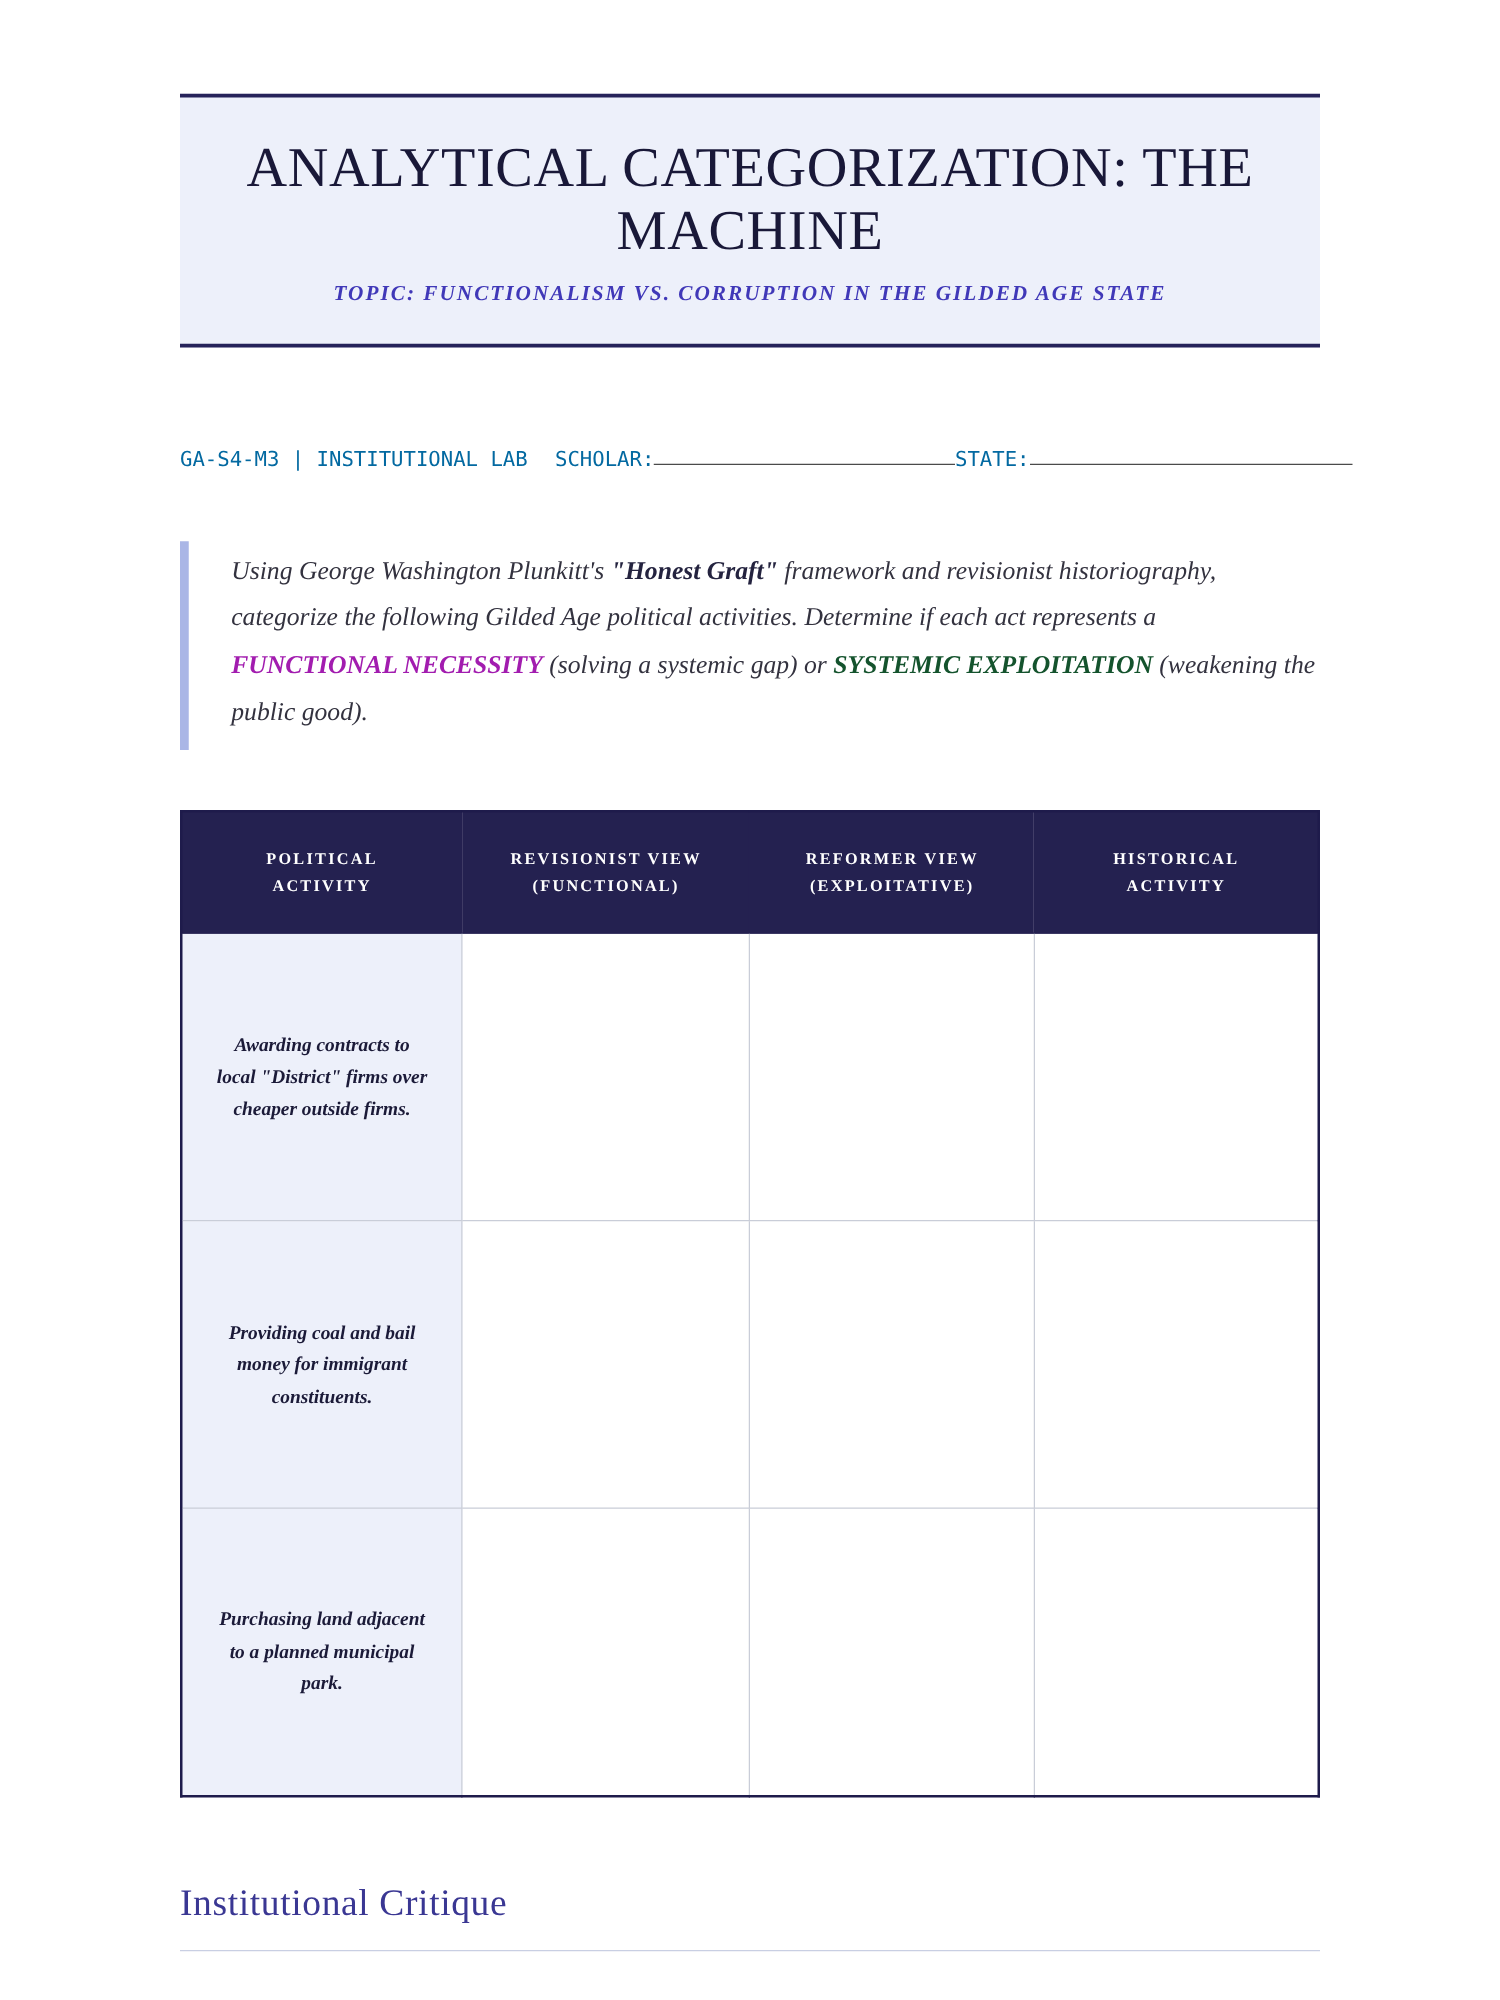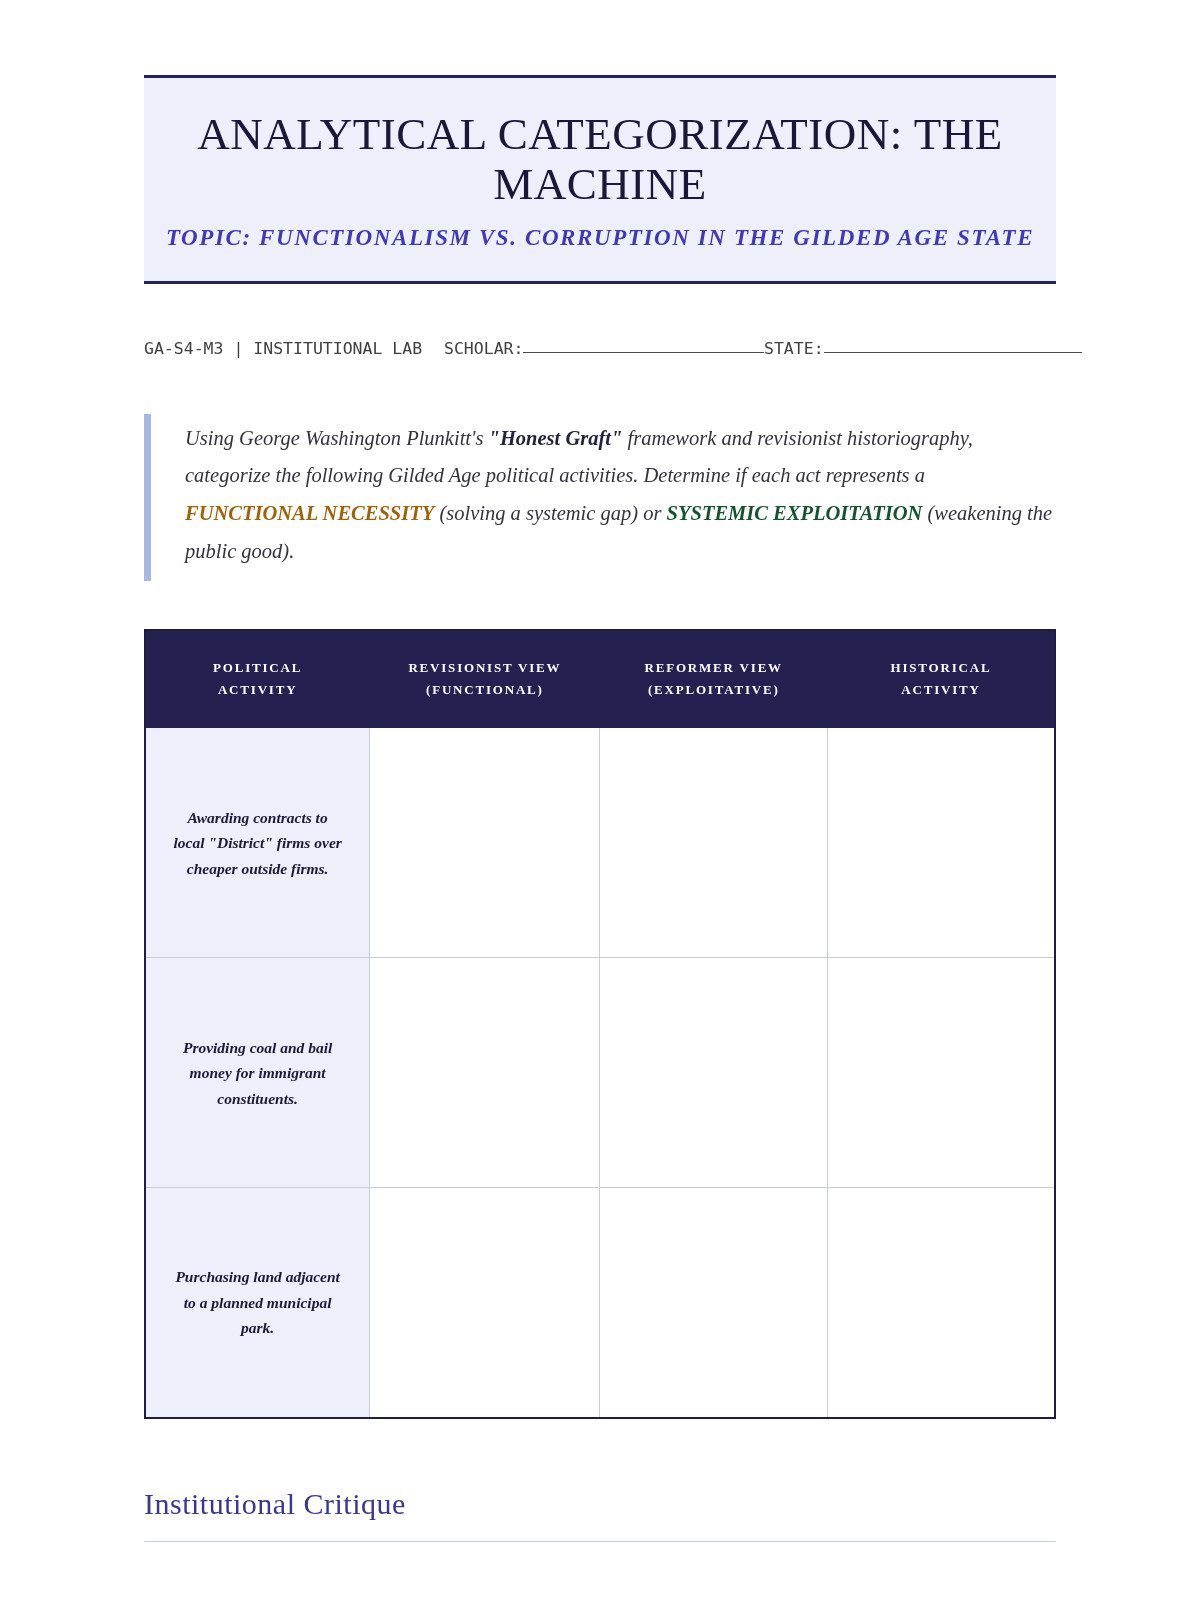--- a/index.html
+++ b/index.html
@@ -29,35 +29,35 @@
   .title-band h1 {
     font-family: "Liberation Serif", serif;
     font-weight: 400;
     font-size: 45px;
     letter-spacing: 0.5px;
     color: #191838;
     line-height: 1.1;
   }
   .title-band .subtitle {
     margin-top: 16px;
-    font-size: 23px;
+    font-size: 17px;
     font-weight: bold;
     font-style: italic;
     letter-spacing: 1.6px;
     color: #4038b8;
   }
 
   
   .meta-row {
-    margin-top: 52px;
+    margin-top: 77px;
     display: flex;
     justify-content: space-between;
     font-family: "DejaVu Sans Mono", "Liberation Mono", monospace;
     font-size: 16.5px;
-    color: #404040;
+    color: #0369a1;
   }
   .lab-code {
     flex: 0 0 300px;
     line-height: 1.55;
   }
   .meta-field {
     display: flex;
     flex-direction: row;
   }
   .meta-field.scholar { flex: 0 0 320px; }
@@ -75,21 +75,21 @@
     margin-top: 52px;
     border-left: 7px solid #aab6e6;
     padding: 6px 0 10px 34px;
     font-size: 20.5px;
     font-style: italic;
     line-height: 1.85;
     color: #33323f;
     max-width: 1010px;
   }
   .instructions .hl-bold { font-weight: bold; color: #24233f; }
-  .instructions .hl-navy { font-weight: bold; color: #a16207; }
+  .instructions .hl-navy { font-weight: bold; color: #a21caf; }
   .instructions .hl-red  { font-weight: bold; color: #14532d; }
 
   
   table.matrix {
     margin-top: 48px;
     width: 100%;
     border-collapse: collapse;
     border: 2px solid #1e1b4b;
     table-layout: fixed;
   }

